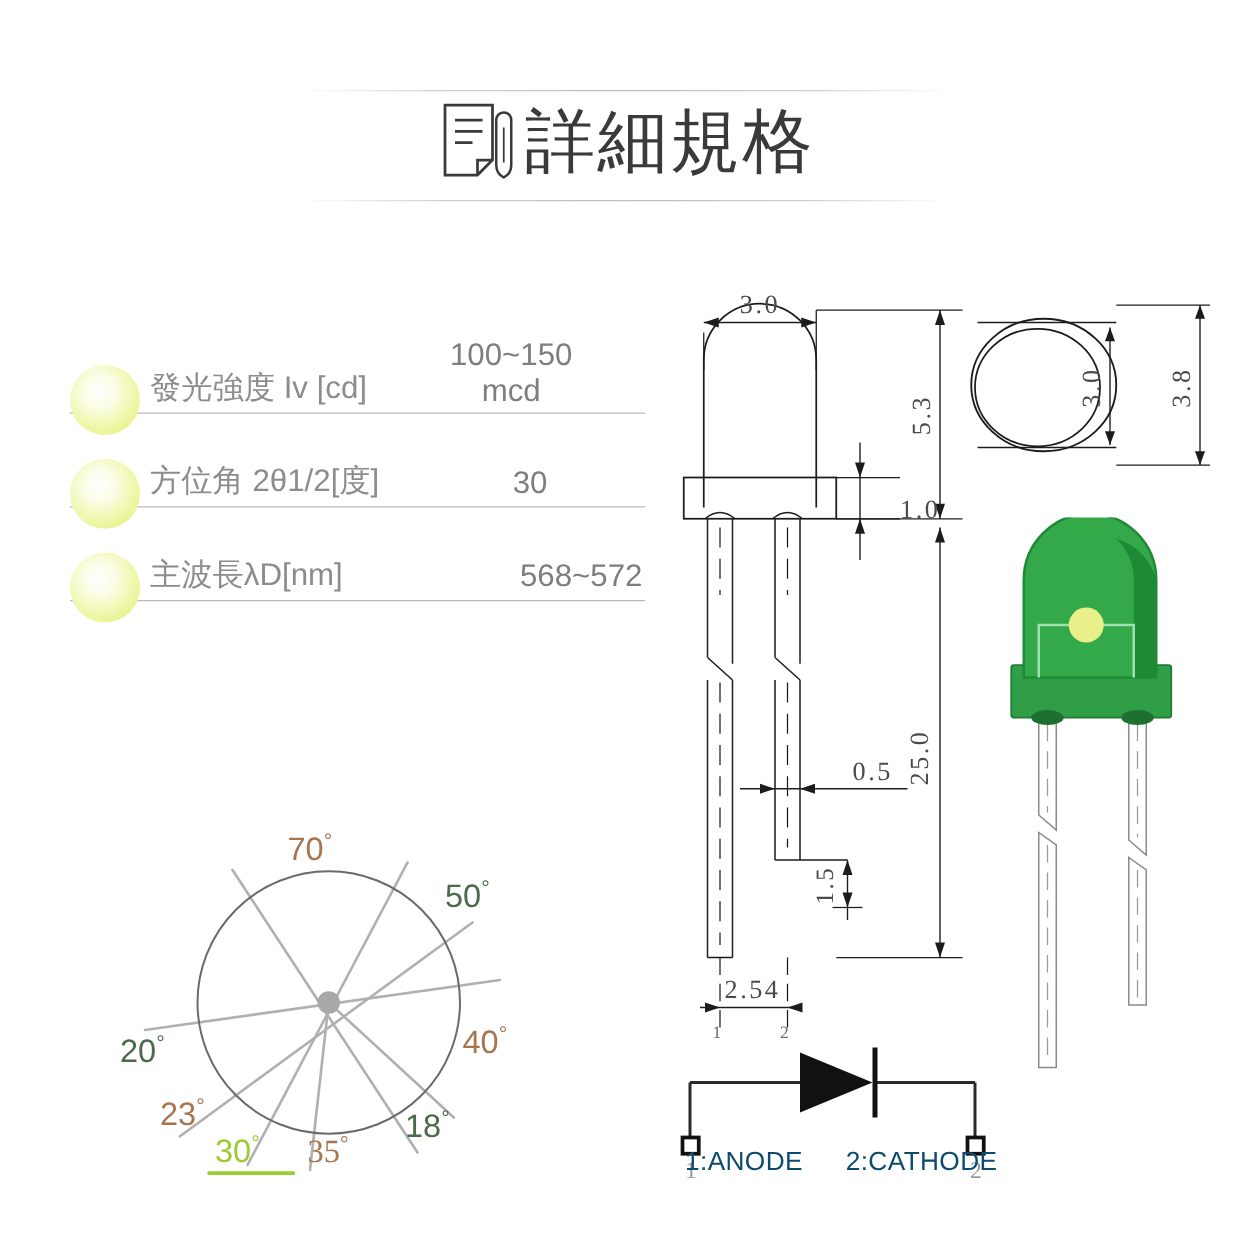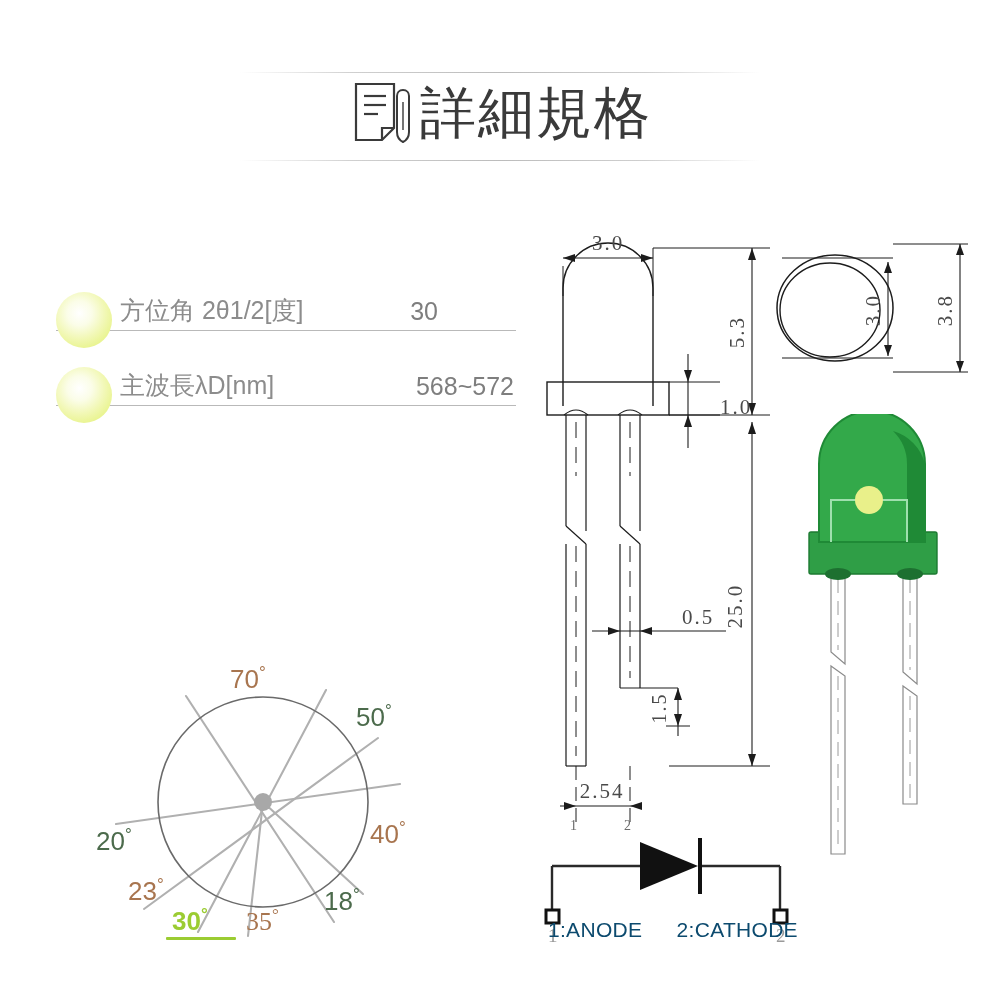--- a/index.html
+++ b/index.html
@@ -103,21 +103,21 @@
   #angle-diagram svg { display: block; }
   .ang-label {
     position: absolute;
     font-size: 26px;
     line-height: 1;
     white-space: nowrap;
   }
   .ang-label .deg { font-size: 17px; vertical-align: super; }
   .ang-brown { color: #a8754f; }
   .ang-green { color: #4c6b4c; }
-  .ang-sel { color: #9bcc32; font-weight: bold; }
+  .ang-sel { color: #9bcc32; }
   #ang-sel-underline {
     position: absolute;
     height: 3px;
     background: #9bcc32;
     border-radius: 1px;
   }
 
   
   #mech-drawing {
     position: absolute;
@@ -164,20 +164,26 @@
           <path d="M55 12 c4 0 6 3 6 6 v36 c0 4 -2 8 -6 10 c-4 -2 -6 -6 -6 -10 V18 c0 -3 2 -6 6 -6 z" stroke-width="2"></path>
           <line x1="55" y1="24" x2="55" y2="52" stroke-width="1.4"></line>
         </svg>
       </span>
       <span id="page-title">詳細規格</span>
     </div>
   </div>
 
   <div id="spec-list">
 
+    <div class="spec-row r1">
+      <span class="spec-bullet"></span>
+      <span class="spec-label">發光強度 Iv [cd]</span>
+      <span class="spec-value">100~150
+mcd</span>
+    </div>
 
 
     <div class="spec-row r3">
       <span class="spec-bullet"></span>
       <span class="spec-label">方位角 2θ1/2[度]</span>
       <span class="spec-value">30</span>
     </div>
 
     <div class="spec-row r4">
       <span class="spec-bullet"></span>

